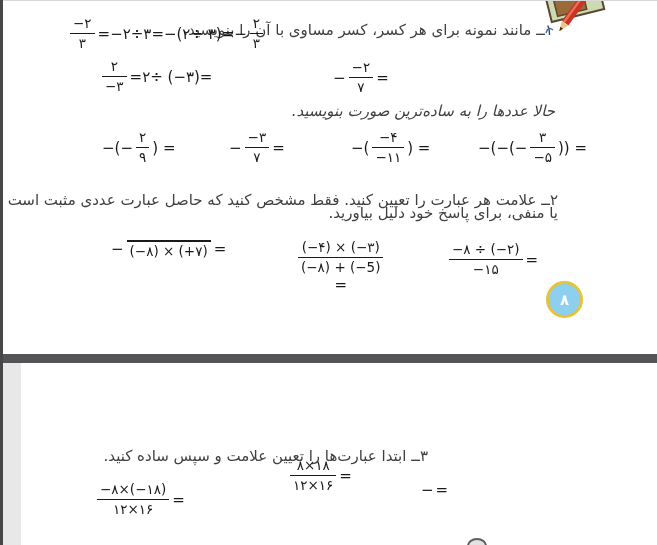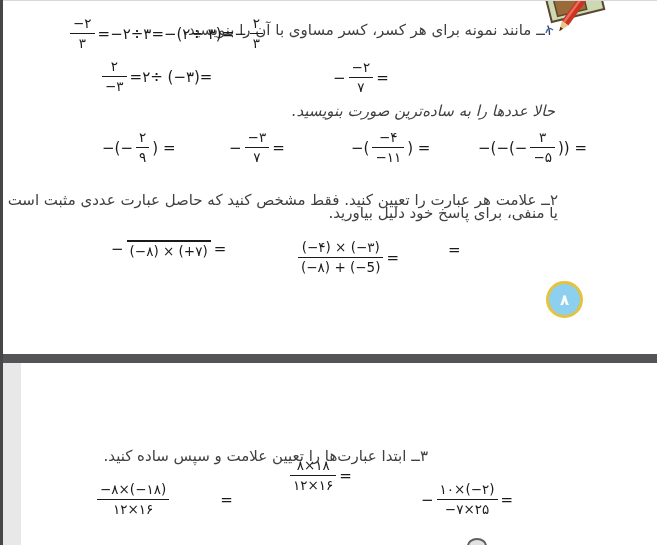--- a/index.html
+++ b/index.html
@@ -134,66 +134,66 @@
     <div class="rtl-text" style="right:99px;top:202px;">یا منفی، برای پاسخ خود دلیل بیاورید.</div>
 
     <div class="expr" style="left:110px;top:238px;">
         <span class="op">−</span>
         <span class="frac">
           <span class="fbar"></span>
           <span class="den">(−۸) × (+۷)</span>
         </span>
         <span class="op">=</span>
       </div>
-    <div class="expr" style="left:296px;top:238px;">
+    <div class="expr" style="left:296px;top:238px;flex-direction:column;">
         <span class="frac">
           <span class="num">(−۴) × (−۳)</span>
           <span class="fbar"></span>
           <span class="den">(−۸) + (−5)</span>
         </span>
         <span class="op">=</span>
       </div>
     <div class="expr" style="left:447px;top:240px;">
+        <span class="frac">
+          <span class="num">−۸ ÷ (−۲)</span>
+          <span class="fbar"></span>
+          <span class="den">−۱۵</span>
+        </span>
         <span class="op">=</span>
       </div>
 
     <div class="badge">
       <span>۸</span>
     </div>
   </div>
 
   <div class="separator"></div>
 
   <div class="page2"></div>
   <div class="margin-strip"></div>
 
   <div class="rtl-text" style="right:229px;top:446px;margin-left:19px;">۳ــ ابتدا عبارت‌ها را تعیین علامت و سپس ساده کنید.</div>
 
-  <div class="expr" style="left:95px;top:481px;gap:48px;">
+  <div class="expr" style="left:95px;top:481px;">
       <span class="frac">
         <span class="num">−۸×(−۱۸)</span>
         <span class="fbar"></span>
         <span class="den">۱۲×۱۶</span>
       </span>
       <span class="op">=</span>
     </div>
   <div class="expr" style="left:288px;top:457px;">
       <span class="frac">
         <span class="num">۸×۱۸</span>
         <span class="fbar"></span>
         <span class="den">۱۲×۱۶</span>
       </span>
       <span class="op">=</span>
     </div>
   <div class="expr" style="left:420px;top:481px;">
       <span class="op">−</span>
-      <span class="frac">
-        <span class="num">۱۰×(−۲)</span>
-        <span class="fbar"></span>
-        <span class="den">−۷×۲۵</span>
-      </span>
       <span class="op">=</span>
     </div>
 
   <div class="bottom-clip"></div>
 
   <div class="left-border"></div>
 </div>
 
 </body></html>

